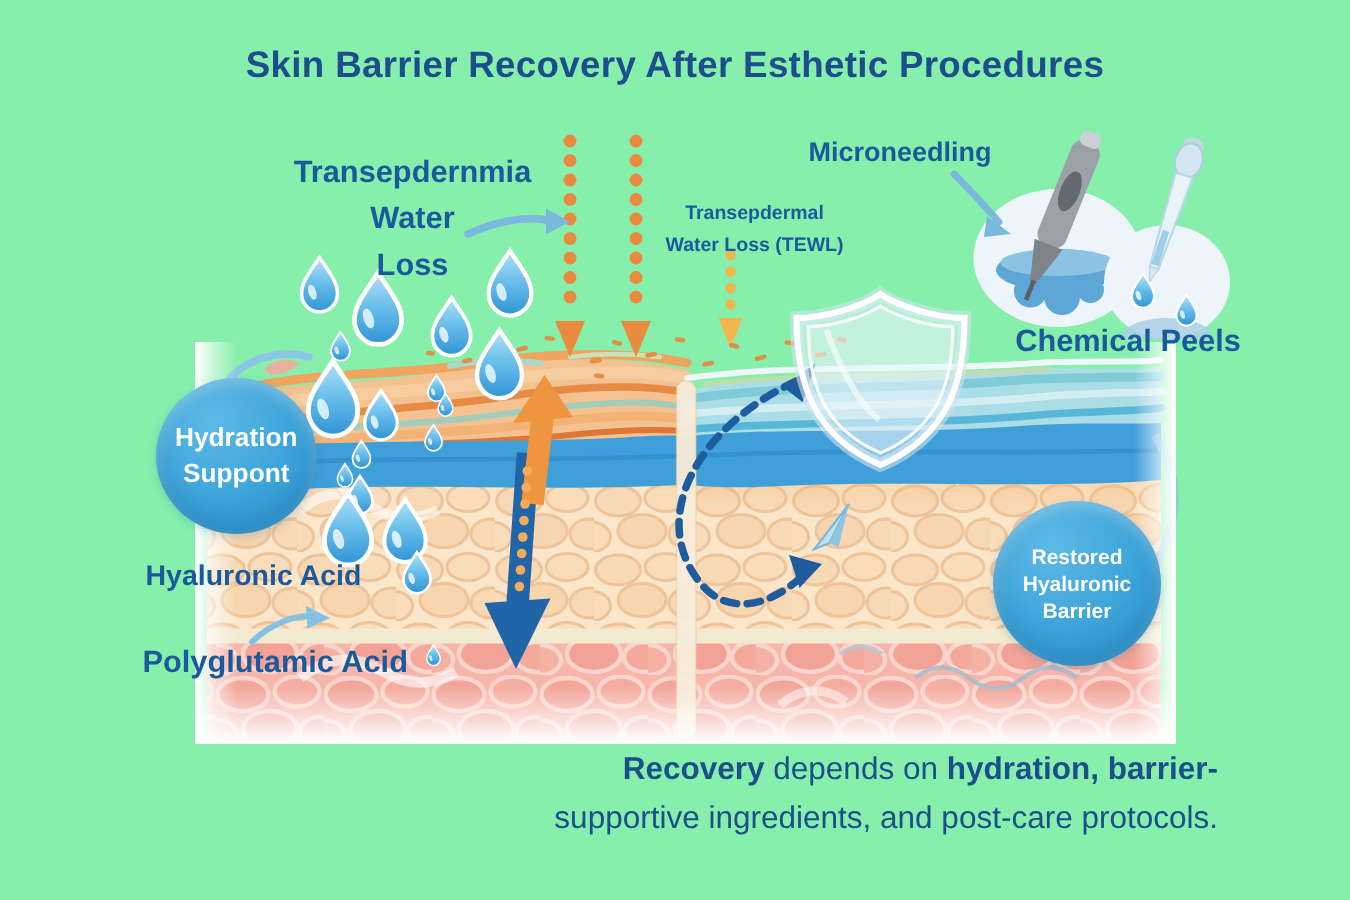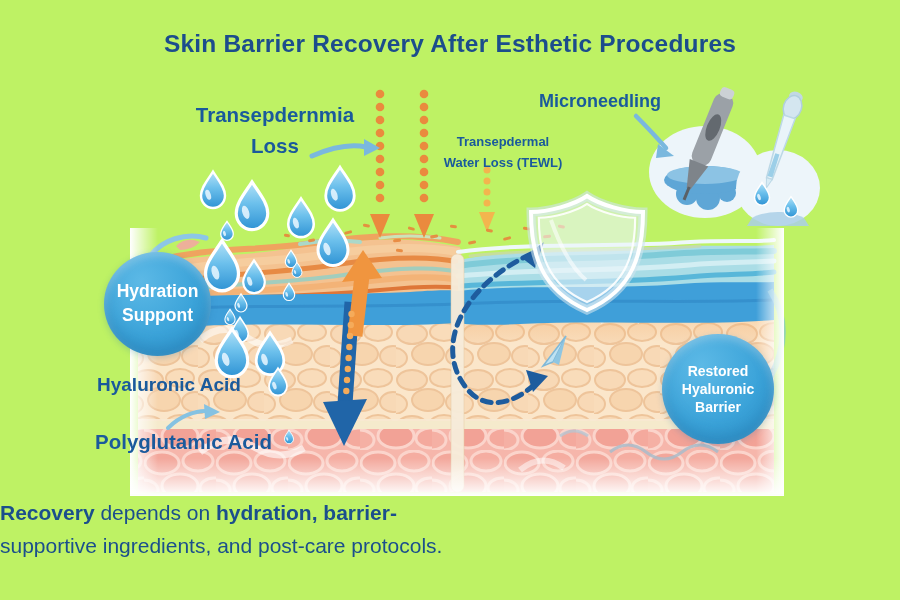--- a/index.html
+++ b/index.html
@@ -1,29 +1,29 @@
 <!DOCTYPE html>
 <html><head>
 <meta charset="utf-8">
 <style>
   html,body{margin:0;padding:0;background:#fff}
   body{width:900px;height:600px;overflow:hidden;font-family:"Liberation Sans",sans-serif}
-  .stage{position:relative;width:900px;height:600px;background:#bef264}
+  .stage{position:relative;width:900px;height:600px;background:#86efac}
   .art{position:absolute;left:0;top:0}
   .txt{position:absolute;color:#1a5a9c;font-weight:600;z-index:5}
   #title{top:30px;left:0;width:900px;text-align:center;font-size:24.5px;font-weight:700;color:#1c4d8c;letter-spacing:.2px}
   .tewl-main{left:165px;top:100px;width:220px;text-align:center;font-size:20.5px;line-height:1.5}
   .tewl-main span{display:block}
   .tewl-small{left:424px;top:131px;width:158px;text-align:center;font-size:13px;line-height:1.65}
   .tewl-small span{display:block}
   .microneedling{left:520px;top:91px;width:160px;text-align:center;font-size:18px}
   .chemical{left:660px;top:216px;width:184px;text-align:center;font-size:20.5px}
   .hyaluronic{left:97px;top:374px;font-size:19px;white-space:nowrap}
   .polyglutamic{left:95px;top:430px;font-size:20.5px;white-space:nowrap}
-  .caption{left:0;top:497px;width:812px;text-align:left;font-size:21px;line-height:1.55;color:#1b4f8c;font-weight:400}
+  .caption{left:0;top:497px;width:812px;text-align:right;font-size:21px;line-height:1.55;color:#1b4f8c;font-weight:400}
   .caption b{font-weight:700}
   .badge{position:absolute;z-index:6;border-radius:50%;display:flex;flex-direction:column;align-items:center;justify-content:center;
     color:#fff;font-weight:700;text-align:center;
     background:radial-gradient(circle at 35% 28%, #5cb9e6 0%, #3ba3d9 55%, #2b8fc8 100%);
     box-shadow:inset 0 -8px 16px rgba(20,90,140,.28), inset 0 4px 10px rgba(255,255,255,.35), 0 2px 6px rgba(40,120,170,.25)}
   .badge span{display:block}
   #hydration-badge{left:104px;top:252px;width:107px;height:104px;font-size:17.5px;line-height:1.35}
   #restored-badge{left:662px;top:334px;width:112px;height:110px;font-size:14px;line-height:1.3}
 </style>
 </head>
@@ -275,29 +275,31 @@
       <path d="M168,428 C180,416 196,410 208,411" stroke="#85c2e2" stroke-width="4"></path>
       <polygon points="204,404 220,412 205,419" fill="#85c2e2" stroke="none"></polygon>
     </g>
   </g>
 </svg>
 
 <div class="txt" id="title">Skin Barrier Recovery After Esthetic Procedures</div>
 
 <div class="txt tewl-main">
   <span>Transepdernmia</span>
+  <span>Water</span>
   <span>Loss</span>
 </div>
 
 <div class="txt tewl-small">
   <span>Transepdermal</span>
   <span>Water Loss (TEWL)</span>
 </div>
 
 <div class="txt microneedling">Microneedling</div>
+<div class="txt chemical">Chemical Peels</div>
 <div class="txt hyaluronic">Hyaluronic Acid</div>
 <div class="txt polyglutamic">Polyglutamic Acid</div>
 
 <div class="badge" id="hydration-badge">
   <span>Hydration</span>
   <span>Suppont</span>
 </div>
 
 <div class="badge" id="restored-badge">
   <span>Restored</span>

